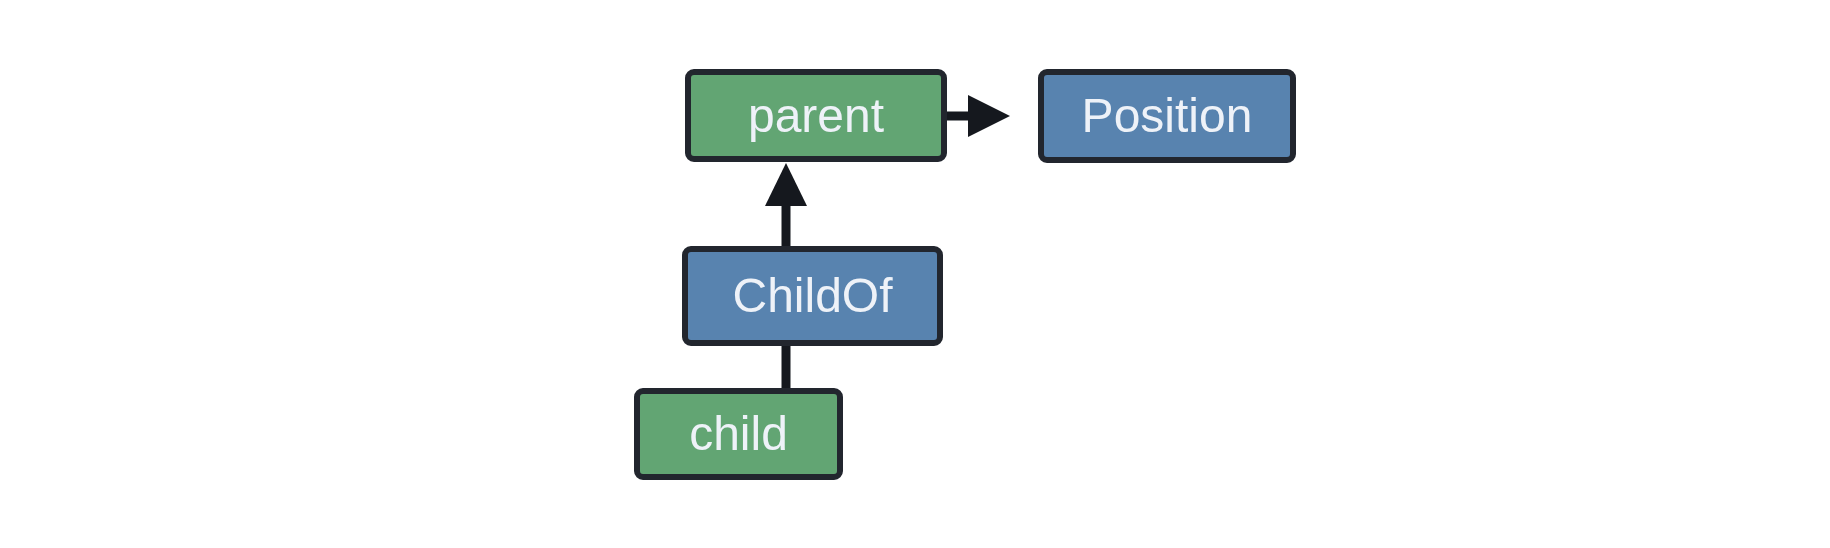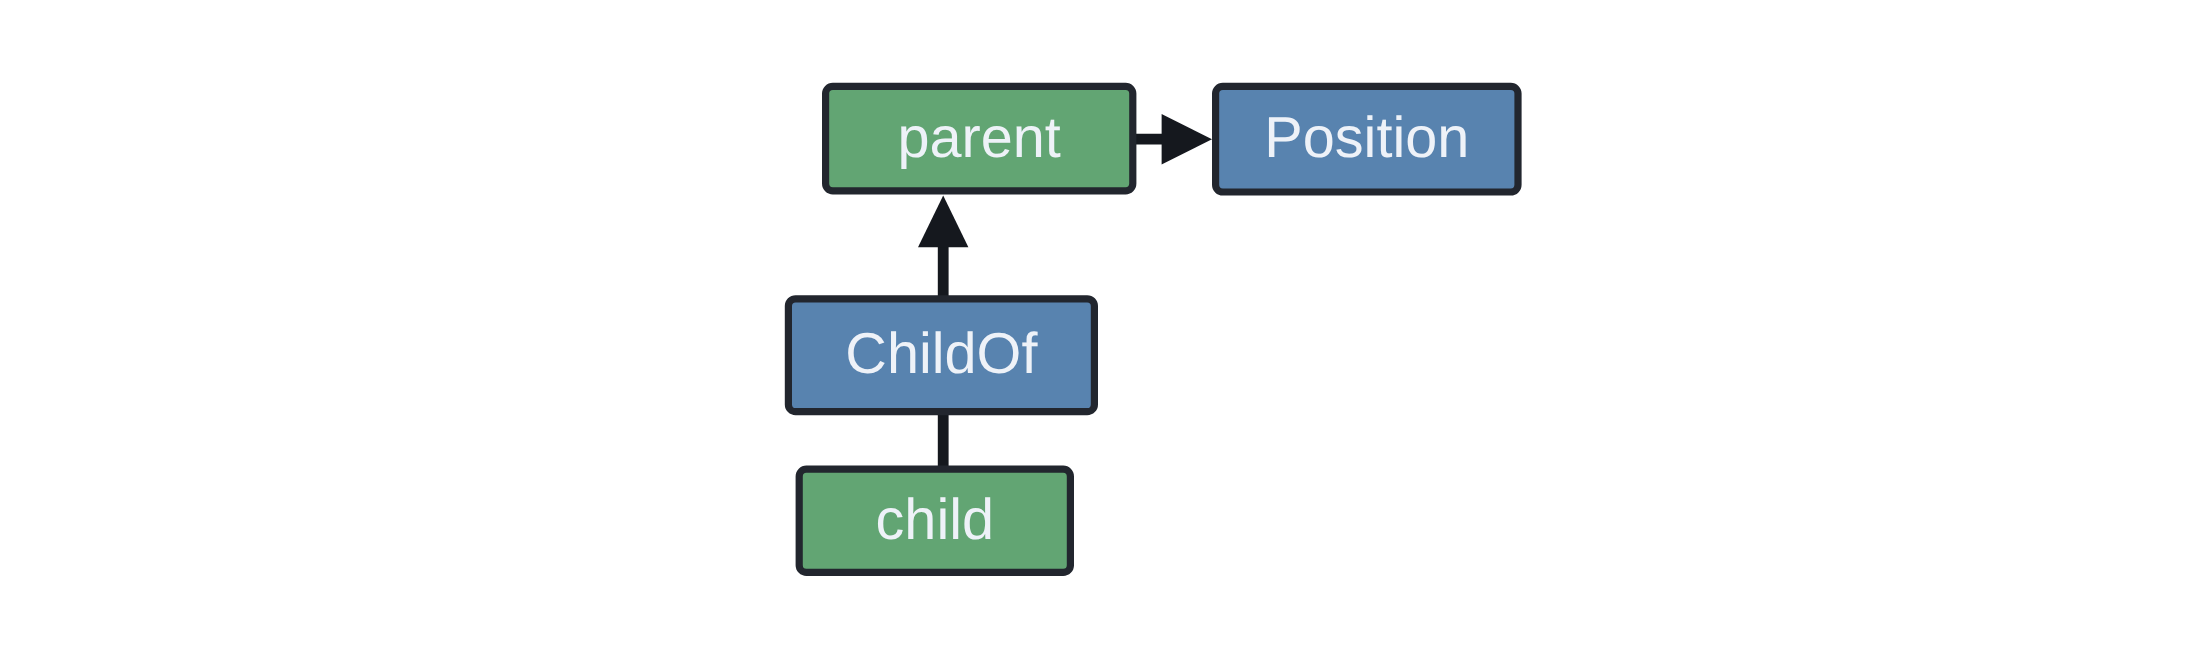--- a/index.html
+++ b/index.html
@@ -38,25 +38,25 @@
     justify-content: center;
     border: 6px solid var(--node-border);
     border-radius: 9px;
     color: var(--node-text);
     font-size: 48px;
     line-height: 1;
     text-align: center;
     user-select: none;
   }
   .node.entity { background: var(--entity-fill); }
-  .node.component { background: var(--component-fill); }
+  .node.component { background: var(--component-fill); margin-left: 28px; }
   #node-parent   { left: 653px;  top: 69px;  width: 262px; height: 93px; margin-left: 32px; }
   #node-position { left: 1010px; top: 69px;  width: 258px; height: 94px; }
   #node-childof  { left: 654px;  top: 246px; width: 261px; height: 100px; }
-  #node-child    { left: 663px;  top: 388px; width: 232px; height: 92px; }
+  #node-child    { left: 634px;  top: 388px; width: 209px; height: 92px; }
 </style>
 </head>
 <body>
 
 <div class="canvas">
 
   <svg class="edges" viewBox="0 0 1830 548" xmlns="http://www.w3.org/2000/svg">
 
     <g>
       <line x1="912" y1="116" x2="972" y2="116"></line>

